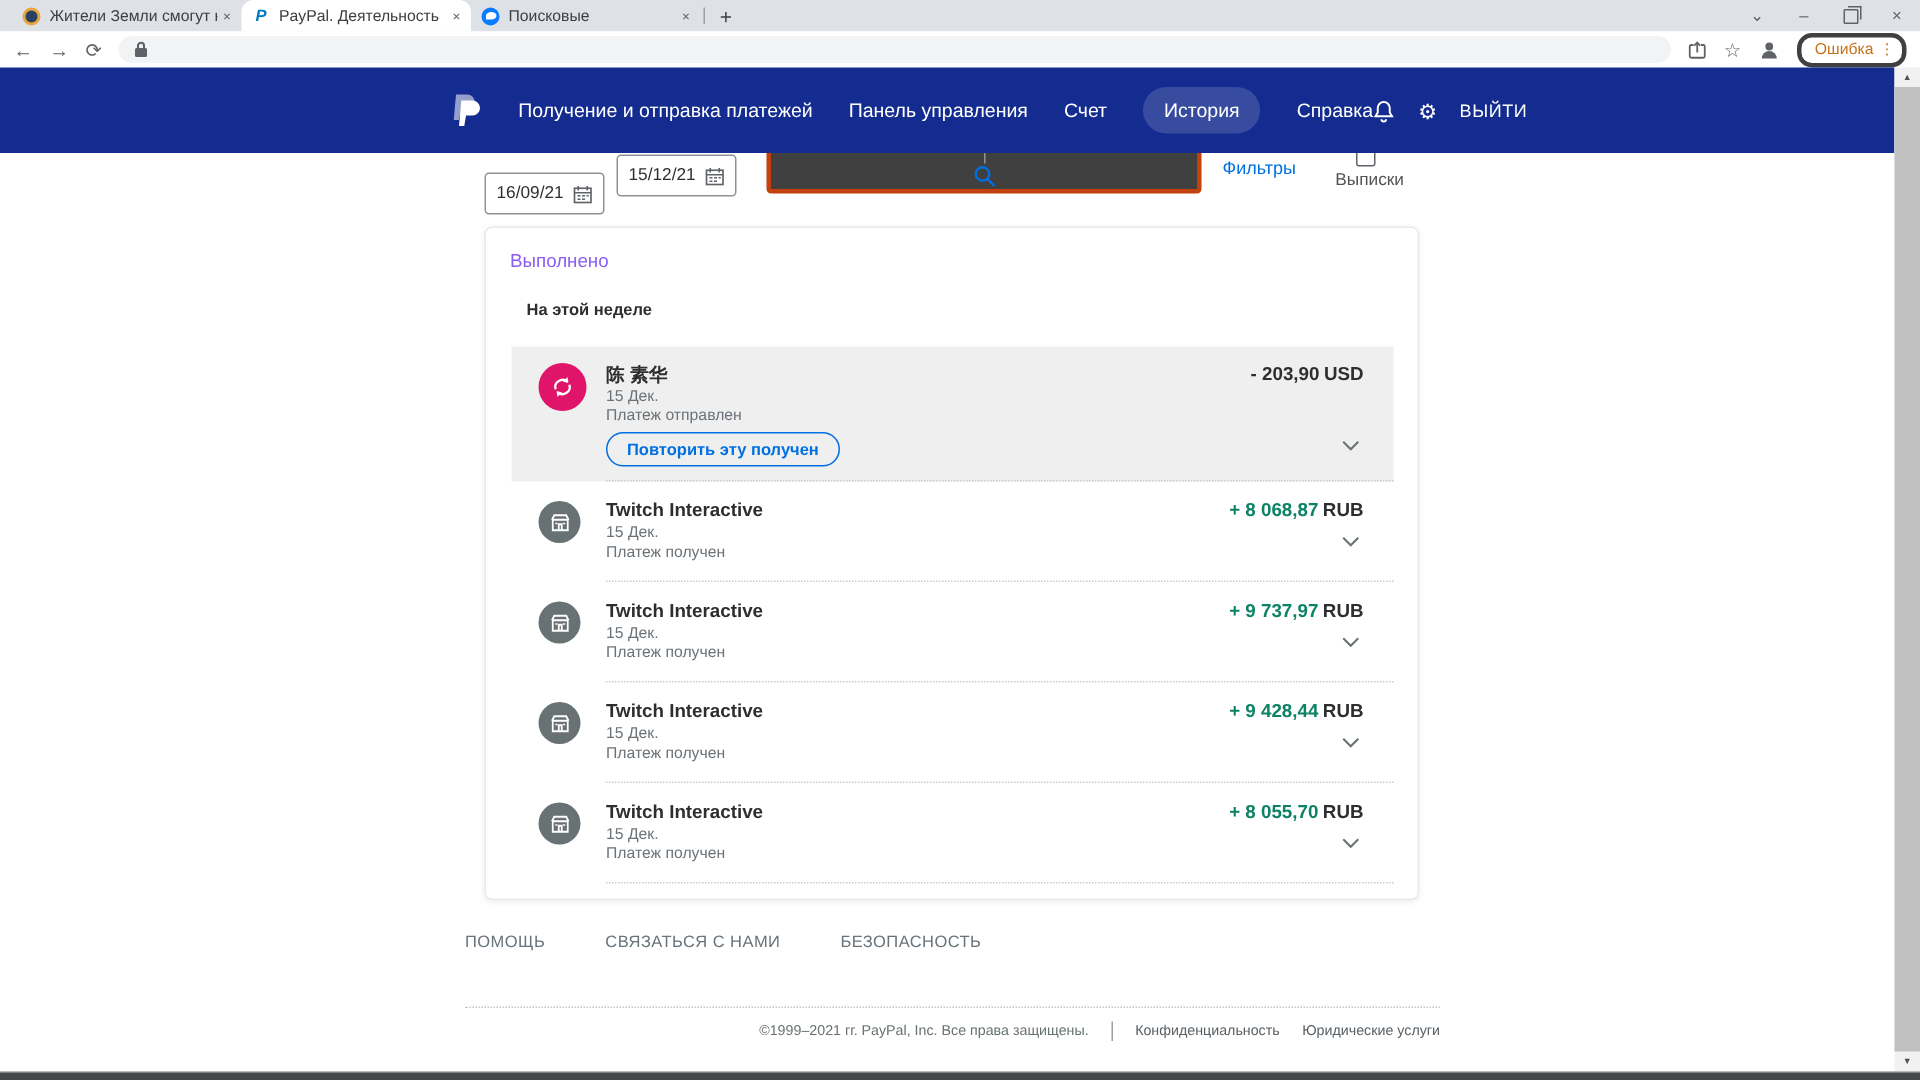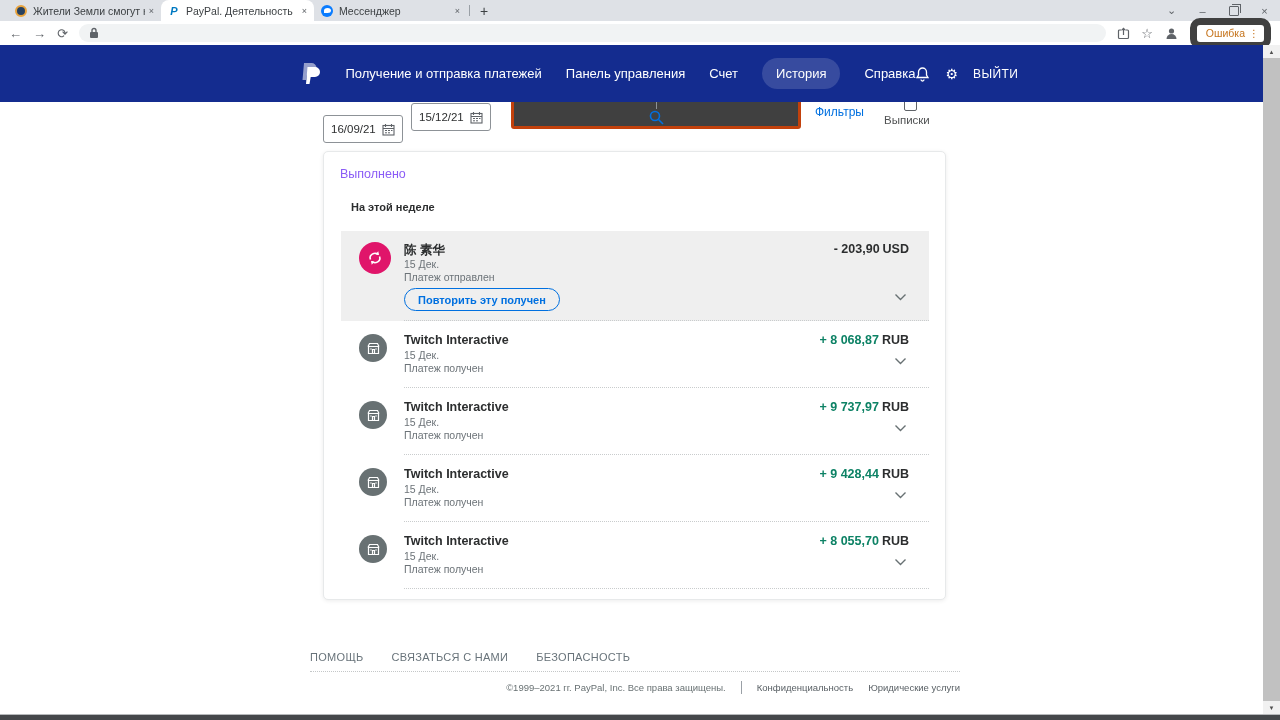--- a/index.html
+++ b/index.html
@@ -33,21 +33,21 @@
   .wc-max-box::before{content:"";position:absolute;top:-3px;right:-3px;width:8px;height:8px;
           border-top:1px solid #5f6368;border-right:1px solid #5f6368;}
 
   
   .toolbar{position:absolute;top:21px;left:0;right:0;height:24px;background:#fff;
            display:flex;align-items:center;padding:0 9px;gap:11px;box-sizing:border-box;}
   .tbicon{font-size:13px;color:#5f6368;line-height:1;}
   .urlbar{flex:1;height:18px;background:#f1f3f4;border-radius:9px;display:flex;align-items:center;
           padding:0 10px;gap:6px;overflow:hidden;}
   .urltext{font-size:10.5px;color:#3c4043;white-space:nowrap;overflow:hidden;}
-  .errbtn{height:17px;border:7px solid #404040;border-radius:10px;display:flex;align-items:center;
+  .errbtn{height:17px;border:3px solid #404040;border-radius:10px;display:flex;align-items:center;
           padding:0 5px 0 9px;color:#c5731a;font-size:10.5px;gap:4px;flex:none;}
   .kebab{font-size:10px;color:#c5731a;}
 
   
   .navbar{position:absolute;top:45px;left:0;width:1263px;height:57px;background:#142c8f;z-index:10;}
   .navinner{width:662px;margin:0 auto;height:100%;display:flex;align-items:center;}
   .pplogo{flex:none;margin-right:25px;}
   #navitems{display:flex;align-items:center;gap:24px;}
   .navitem{color:#fff;font-size:13px;white-space:nowrap;padding:8px 0;}
   .navitem.active{background:rgba(255,255,255,.15);border-radius:17px;padding:8px 14px;}
@@ -59,21 +59,21 @@
   .datebox{position:absolute;top:103px;width:80px;height:28px;border:1px solid #8d9297;border-radius:3px;
            background:#fff;display:flex;align-items:center;justify-content:space-between;
            padding:0 7px;font-size:11.5px;color:#2c2e2f;box-sizing:border-box;z-index:1;}
   #datefrom{left:323px;margin-top:12px;} #dateto{left:411px;align-items:center;}
   .searchbox{position:absolute;left:511px;top:95px;width:290px;height:34px;border:3px solid #c2410c;
            border-radius:3px;background:#404040;display:flex;align-items:center;box-sizing:border-box;z-index:1;flex-direction:column;}
   .ph{flex:1;padding-left:10px;font-size:11.5px;color:#9aa0a6;white-space:nowrap;overflow:hidden;}
   .sbsep{width:1px;height:100%;background:#8d9297;}
   .sicon{width:33px;display:flex;align-items:center;justify-content:center;}
   .filterslink{position:absolute;left:815px;top:105px;font-size:12px;color:#0070e0;z-index:1;}
-  .statements{position:absolute;left:884px;top:96px;width:52px;text-align:left;font-size:11.5px;
+  .statements{position:absolute;left:884px;top:96px;width:52px;text-align:right;font-size:11.5px;
            color:#515354;z-index:1;}
   .st-icon{width:13px;height:15px;border:1.5px solid #5f6368;border-radius:2px;margin:0 auto 3px;box-sizing:border-box;}
 
   
   .card{position:absolute;left:323px;top:151px;width:623px;height:449px;background:#fff;
         border:1px solid #e7e9ea;border-radius:5px;box-shadow:0 1px 4px rgba(0,0,0,.08);
         box-sizing:border-box;z-index:1;}
   .status-h{position:absolute;left:16px;top:15px;font-size:12.5px;color:#8b5cf6;}
   .group-h{position:absolute;left:27px;top:49px;font-size:11px;font-weight:bold;color:#2c2e2f;}
   #rows{position:absolute;left:17px;right:16px;top:79px;}
@@ -95,21 +95,21 @@
            display:inline-flex;align-items:center;padding:0 13px;color:#0070e0;font-size:11px;
            font-weight:bold;box-sizing:border-box;white-space:nowrap;}
   .tamount{position:absolute;right:20px;top:11px;font-size:12.5px;font-weight:bold;color:#2c2e2f;white-space:nowrap;}
   .trow.received .tamount{top:12px;}
   .amt.pos{color:#0d8265;}
   .cur{margin-left:3px;}
   .tchev{position:absolute;right:22px;top:36px;line-height:0;}
   .trow.hl .tchev{top:62px;}
 
   
-  #flinks{position:absolute;left:310px;top:651px;display:flex;gap:28px;font-size:11px;color:#68737a;
+  #flinks{position:absolute;left:310px;top:622px;display:flex;gap:40px;font-size:11px;color:#68737a;
           letter-spacing:.3px;z-index:1;}
   .fhr{position:absolute;left:310px;top:671px;width:650px;border-top:1px dotted #c4c7c8;z-index:1;}
   .fbottom{position:absolute;left:310px;top:681px;width:650px;display:flex;justify-content:flex-end;
            align-items:center;gap:15px;font-size:9.5px;color:#687173;z-index:1;}
   .vbar{width:1px;height:13px;background:#9aa0a6;}
   #legal{display:flex;gap:15px;color:#5a6166;}
 
   
   .scroll{position:absolute;left:1263px;top:45px;width:17px;bottom:0;background:#f1f1f1;z-index:15;}
   .sarrow{position:absolute;left:0;width:17px;height:13px;display:flex;align-items:center;
@@ -131,21 +131,21 @@
           <span class="ttitle">Жители Земли смогут наблюда</span>
           <span class="tclose">×</span>
         </div>
         <div class="tab active">
           <span class="fav paypal">P</span>
           <span class="ttitle">PayPal. Деятельность</span>
           <span class="tclose">×</span>
         </div>
         <div class="tab">
           <span class="fav messenger"></span>
-          <span class="ttitle">Мессенджер</span>
+          <span class="ttitle">Поисковые</span>
           <span class="tclose">×</span>
         </div>
       </div>
     <div class="tabsep"></div>
     <div class="newtab">+</div>
     <div class="wincontrols">
       <span class="wc">⌄</span>
       <span class="wc">–</span>
       <span class="wc">
           <span class="wc-max-box"></span>

